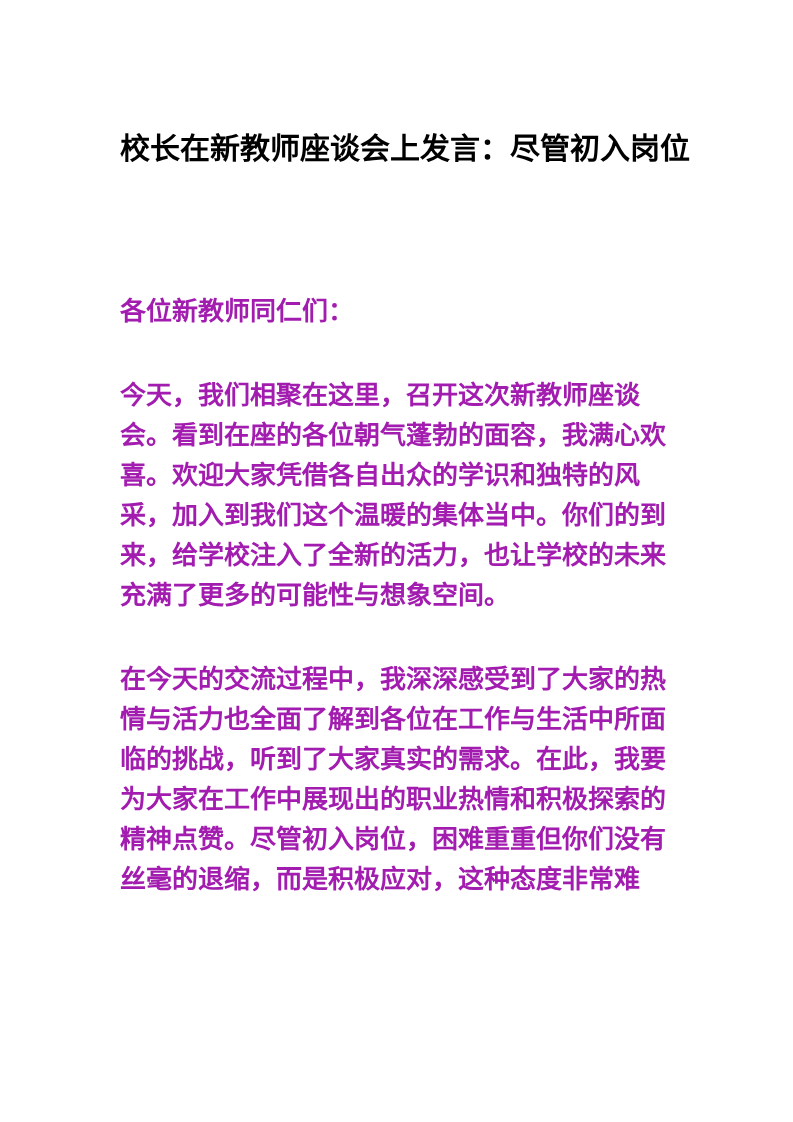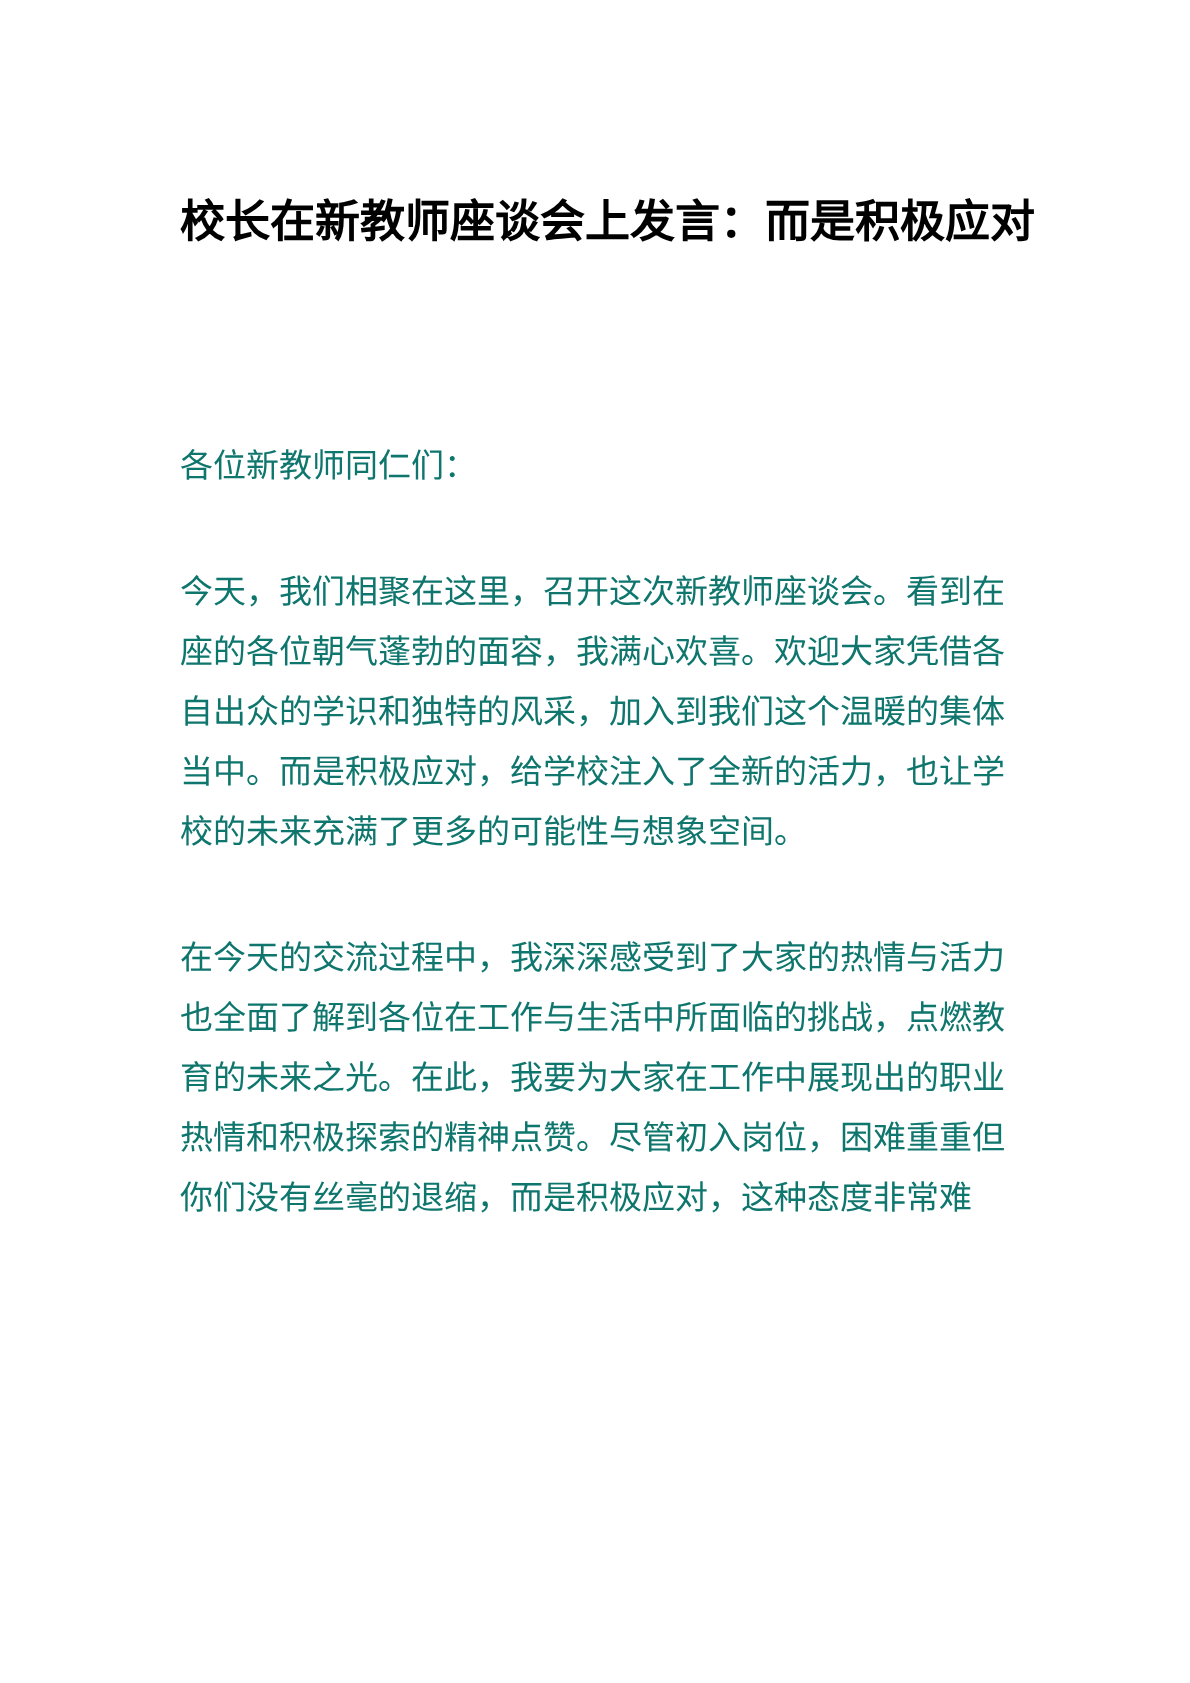--- a/index.html
+++ b/index.html
@@ -27,41 +27,41 @@
     text-align: center;
     color: #000000;
   }
   .doc-title .title-line {
     display: block;
     white-space: nowrap;
   }
   .doc-body {
     margin: 93px 121px 0 120px;
     width: 552px;
-    font-size: 22px;
-    font-weight: normal;
+    font-size: 26px;
+    font-weight: bold;
     line-height: 40px;
     text-align: left;
-    color: #0f766e;
+    color: #a21caf;
     word-break: normal;
     overflow-wrap: normal;
   }
   .doc-body p {
     margin: 0 0 44px 0;
     padding: 0;
   }
 </style>
 </head>
 <body>
 
 <div class="page">
 
   <h1 class="doc-title">
-    <span class="title-line">校长在新教师座谈会上发言：而是积极应对</span>
+    <span class="title-line">校长在新教师座谈会上发言：尽管初入岗位</span>
   </h1>
 
   <div class="doc-body">
     <p>各位新教师同仁们：</p>
-    <p>今天，我们相聚在这里，召开这次新教师座谈会。看到在座的各位朝气蓬勃的面容，我满心欢喜。欢迎大家凭借各自出众的学识和独特的风采，加入到我们这个温暖的集体当中。而是积极应对，给学校注入了全新的活力，也让学校的未来充满了更多的可能性与想象空间。</p>
-    <p>在今天的交流过程中，我深深感受到了大家的热情与活力也全面了解到各位在工作与生活中所面临的挑战，点燃教育的未来之光。在此，我要为大家在工作中展现出的职业热情和积极探索的精神点赞。尽管初入岗位，困难重重但你们没有丝毫的退缩，而是积极应对，这种态度非常难</p>
+    <p>今天，我们相聚在这里，召开这次新教师座谈会。看到在座的各位朝气蓬勃的面容，我满心欢喜。欢迎大家凭借各自出众的学识和独特的风采，加入到我们这个温暖的集体当中。你们的到来，给学校注入了全新的活力，也让学校的未来充满了更多的可能性与想象空间。</p>
+    <p>在今天的交流过程中，我深深感受到了大家的热情与活力也全面了解到各位在工作与生活中所面临的挑战，听到了大家真实的需求。在此，我要为大家在工作中展现出的职业热情和积极探索的精神点赞。尽管初入岗位，困难重重但你们没有丝毫的退缩，而是积极应对，这种态度非常难</p>
   </div>
 
 </div>
 
 </body></html>

